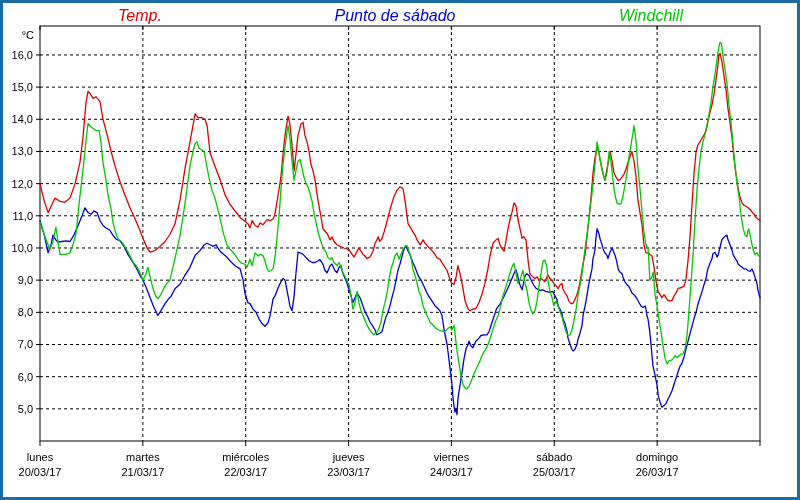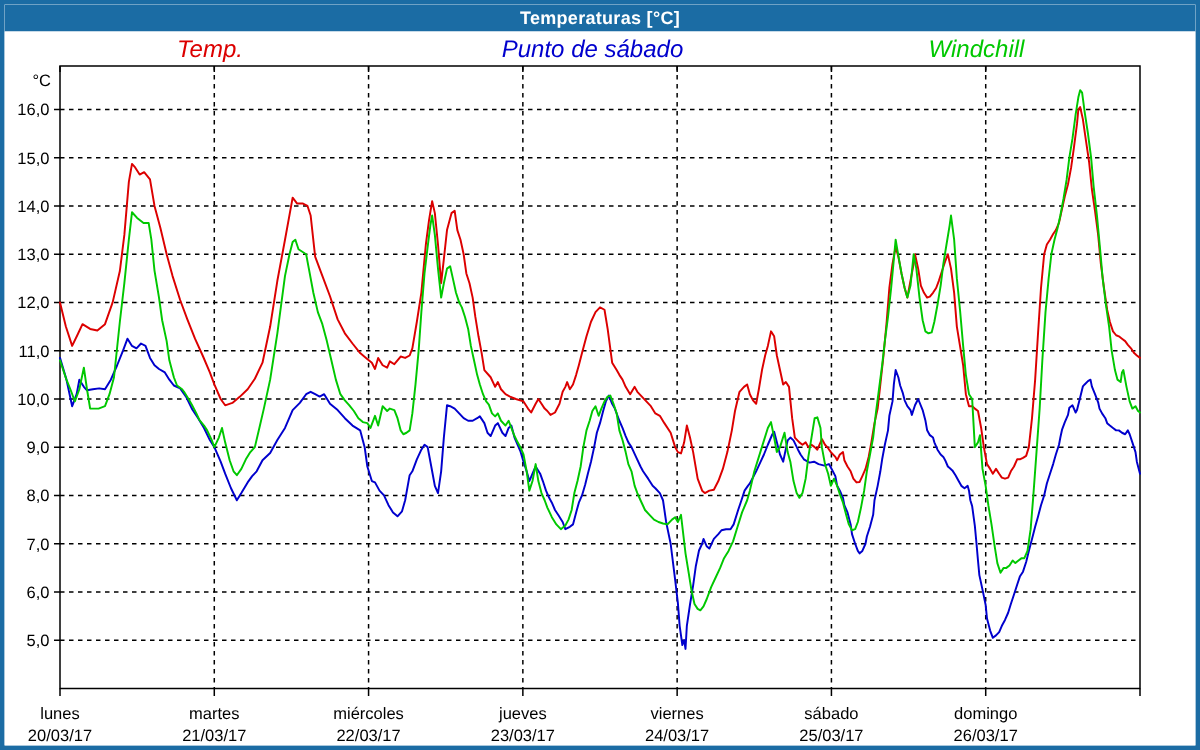--- a/index.html
+++ b/index.html
@@ -27,23 +27,20 @@
     font-size:16px;white-space:nowrap;font-style:italic;
   }
   .chart-wrap{position:relative;width:794px;height:454px;background:#fff;}
   svg{display:block;}
   text{font-family:"Liberation Sans", sans-serif;}
 </style>
 </head>
 <body>
 
 <div class="window">
-  <div class="titlebar">
-    <span>Temperaturas [°C]</span>
-  </div>
   <div class="legend" id="legend">
       <span style="left: 137px; color: rgb(220, 0, 0);">Temp.</span>
       <span style="left: 392px; color: rgb(0, 0, 205);">Punto de sábado</span>
       <span style="left: 648px; color: rgb(0, 200, 0);">Windchill</span>
     </div>
   <div class="chart-wrap">
     <svg id="chart" width="794" height="454">
         <rect x="37" y="1" width="720" height="415" fill="#ffffff" stroke="#000000" stroke-width="1"></rect>
         <line x1="37" y1="29.953488372092977" x2="757" y2="29.953488372092977" stroke="#000000" stroke-width="1" stroke-dasharray="3,3"></line>
         <line x1="33" y1="29.953488372092977" x2="37" y2="29.953488372092977" stroke="#000000" stroke-width="1"></line>

